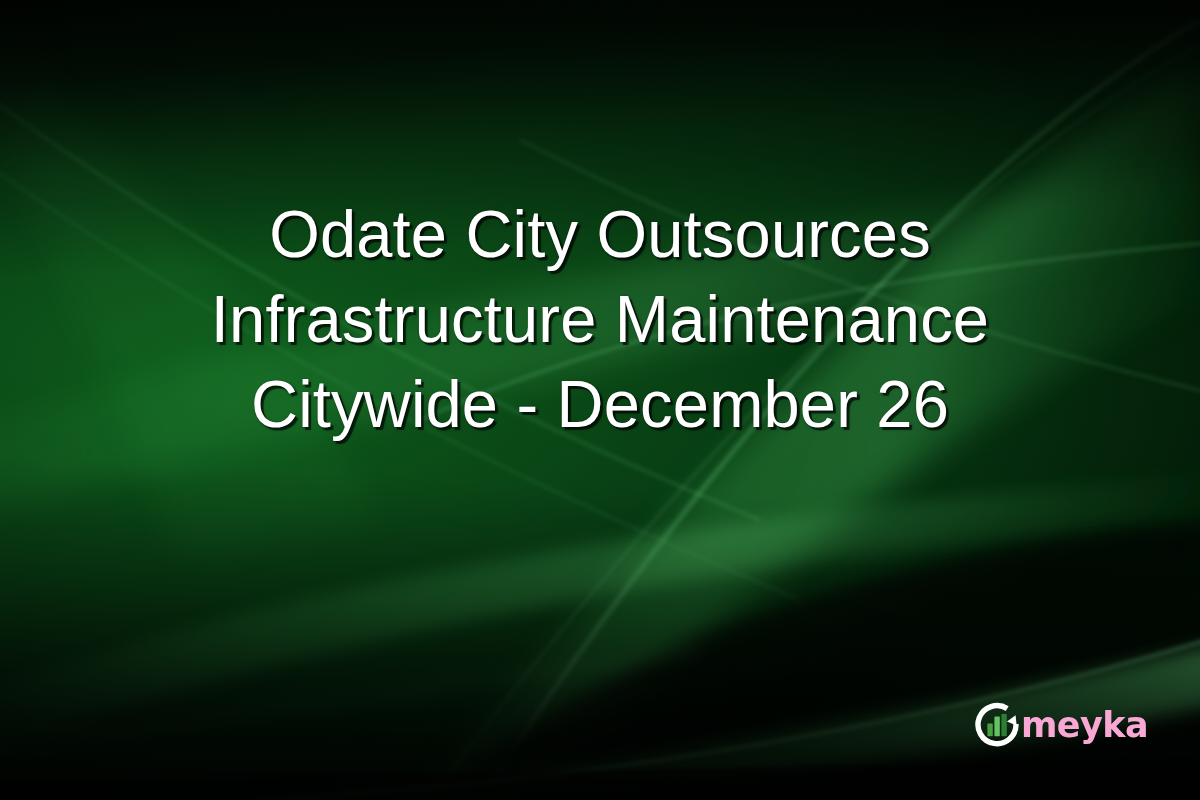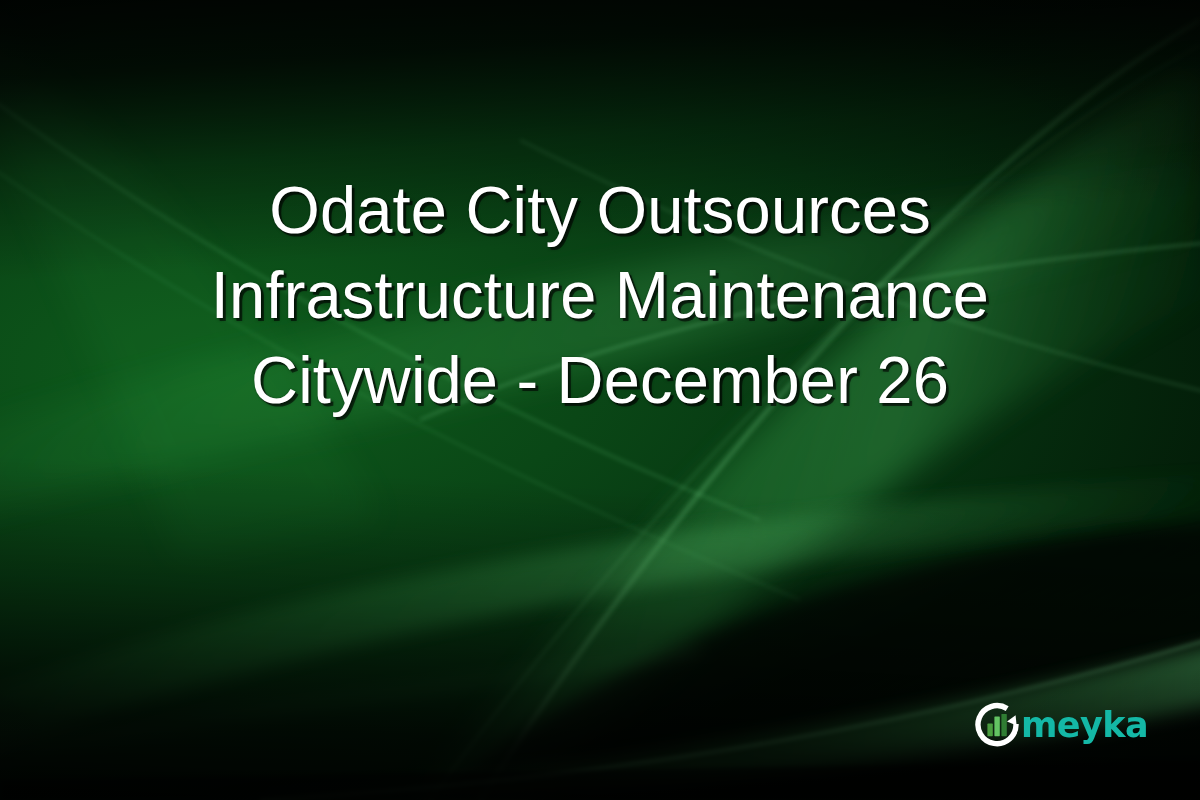--- a/index.html
+++ b/index.html
@@ -51,21 +51,21 @@
     inset: 0;
     background: radial-gradient(135% 110% at 44% 50%, rgba(0,0,0,0) 44%, rgba(0,0,0,0.42) 82%, rgba(0,0,0,0.72) 100%);
     pointer-events: none;
   }
 
   
   .headline {
     position: absolute;
     left: 0;
     right: 0;
-    top: 168px;
+    top: 192px;
     text-align: center;
     padding: 0 48px;
     box-sizing: border-box;
   }
   .headline .line {
     display: block;
     color: #ffffff;
     font-family: "Liberation Sans Narrow", "Liberation Sans", "DejaVu Sans Condensed", sans-serif;
     font-weight: 400;
     font-size: 66px;
@@ -89,21 +89,21 @@
     gap: 2px;
     height: 50px;
   }
   .brand-mark {
     width: 46px;
     height: 46px;
     flex: 0 0 auto;
     display: block;
   }
   .brand-word {
-    color: #14b8a6;
+    color: #f9a8d4;
     font-family: "DejaVu Sans", "Liberation Sans", sans-serif;
     font-weight: bold;
     font-size: 35px;
     line-height: 1;
     letter-spacing: -0.6px;
     margin-left: -1px;
     position: relative;
     top: 1px;
   }
 </style>

